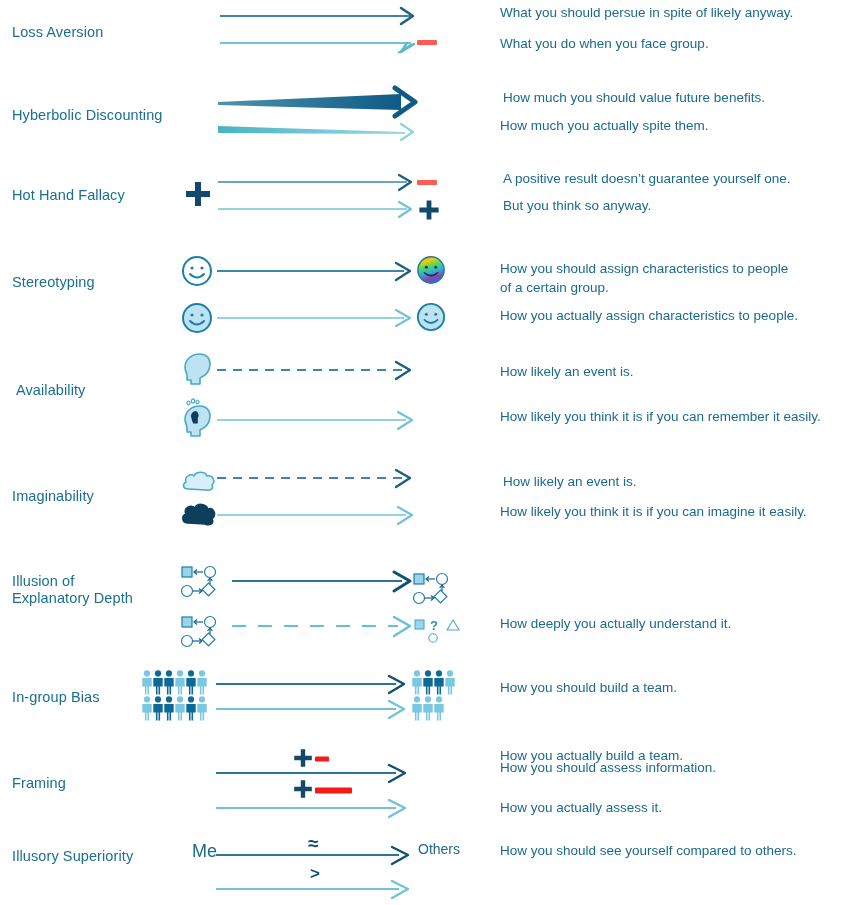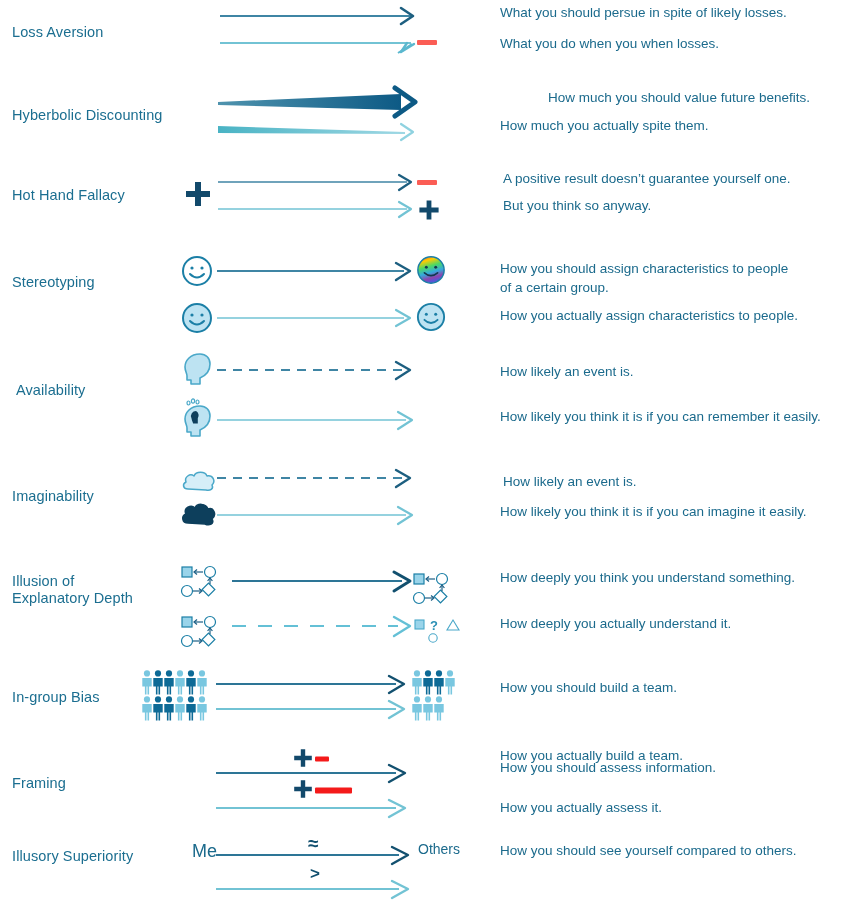--- a/index.html
+++ b/index.html
@@ -50,22 +50,22 @@
         </g>
       </svg>
     </div>
 
     <div class="art" style="left:417px;top:38px;">
       <svg width="22" height="10" viewBox="0 0 22 10">
           <rect x="0" y="2" width="20" height="5" rx="1" fill="#fb5d55"></rect>
         </svg>
     </div>
 
-    <div class="desc" style="top:3px;">What you should persue in spite of likely losses.</div>
-    <div class="desc" style="top:34px;">What you do when you when losses.</div>
+    <div class="desc" style="top:3px;">What you should persue in spite of likely anyway.</div>
+    <div class="desc" style="top:34px;">What you do when you face group.</div>
   </div>
 
   <div class="row" style="top:82px;height:80px;">
     <div class="label" style="top:25px;">Hyberbolic Discounting</div>
 
     <div class="art" style="left:215px;top:6px;">
       <svg width="250" height="60" viewBox="0 0 250 60">
         <defs>
           <linearGradient id="gradDark" x1="0" y1="0" x2="1" y2="0">
             <stop offset="0" stop-color="#4f93ae"></stop>
@@ -80,21 +80,21 @@
           <polygon points="3,14 186,6 186,22 3,17" fill="url(#gradDark)"></polygon>
           <polyline points="180,0 200,14 180,28" fill="none" stroke="#0d5a85" stroke-width="5" stroke-linecap="round" stroke-linejoin="round"></polyline>
         </g>
         <g>
           <polygon points="3,38 190,44 190,46 3,45" fill="url(#gradLight)"></polygon>
           <polyline points="186,36 198,44 186,52" fill="none" stroke="#8fd2e0" stroke-width="2.2" stroke-linecap="round" stroke-linejoin="round"></polyline>
         </g>
       </svg>
     </div>
 
-    <div class="desc ind" style="top:6px;text-align:center;">How much you should value future benefits.</div>
+    <div class="desc ind" style="top:6px;">How much you should value future benefits.</div>
     <div class="desc" style="top:34px;">How much you actually spite them.</div>
   </div>
 
   <div class="row" style="top:165px;height:75px;">
     <div class="label" style="top:22px;">Hot Hand Fallacy</div>
 
     <div class="art" style="left:183px;top:14px;">
       <svg width="30" height="30" viewBox="0 0 30 30">
         <path d="M12 3 h6 v9 h9 v6 h-9 v9 h-6 v-9 h-9 v-6 h9 z" fill="#12496b"></path>
       </svg>
@@ -324,21 +324,20 @@
 
     <div class="art" style="left:413px;top:62px;">
       <svg width="52" height="30" viewBox="0 0 52 30">
         <rect x="2" y="3" width="9" height="9" fill="#9ad4ea" stroke="#4aa8c9" stroke-width="1.1"></rect>
         <circle cx="20" cy="21" r="4.2" fill="none" stroke="#4aa8c9" stroke-width="1.1"></circle>
         <polygon points="40,3 46,13 34,13" fill="none" stroke="#4aa8c9" stroke-width="1.1"></polygon>
         <text x="21" y="13" font-family="'Liberation Sans',sans-serif" font-size="13" font-weight="bold" fill="#2b90b5" text-anchor="middle">?</text>
       </svg>
     </div>
 
-    <div class="desc" style="top:13px;">How deeply you think you understand something.</div>
     <div class="desc" style="top:59px;">How deeply you actually understand it.</div>
   </div>
 
   <div class="row" style="top:665px;height:65px;">
     <div class="label" style="top:24px;">In-group Bias</div>
 
     <div class="art" style="left:142px;top:5px;">
       <svg width="80" height="52" viewBox="0 0 80 52">
         <defs>
           <g id="person">

